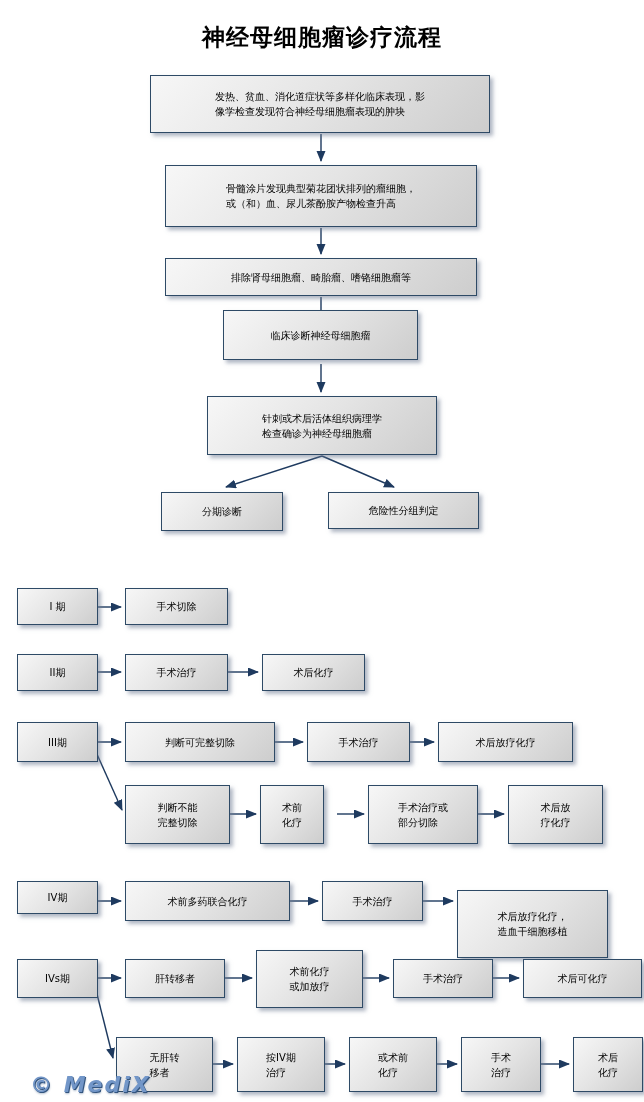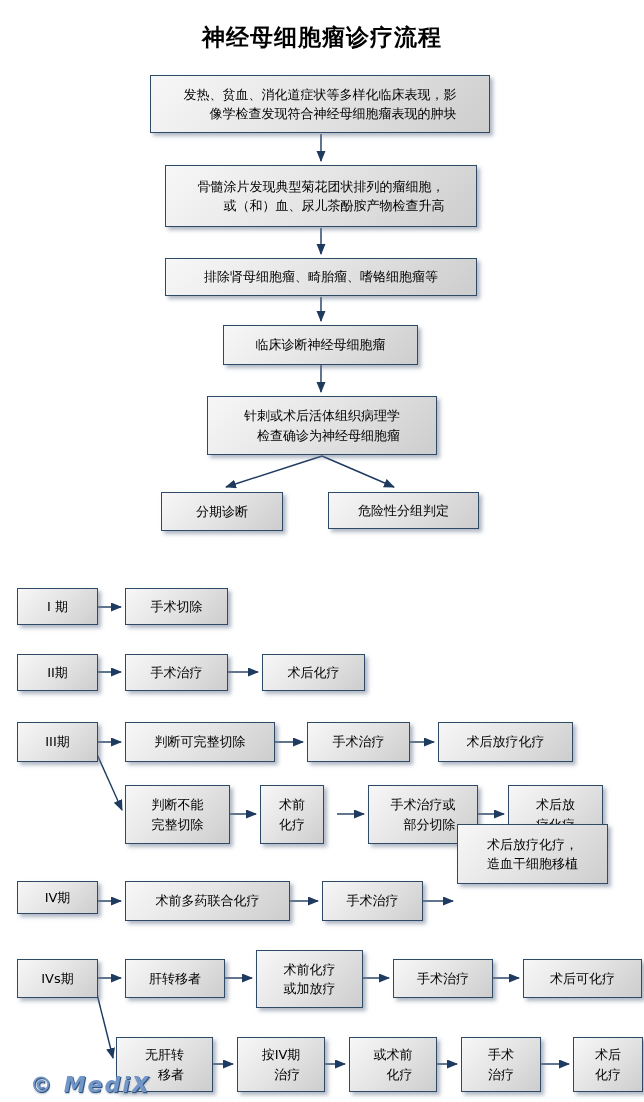--- a/index.html
+++ b/index.html
@@ -6,25 +6,25 @@
   #stage-area{
     position:relative;width:644px;height:1102px;background:#ffffff;
     font-family:"DejaVu Sans","Liberation Sans",sans-serif;overflow:hidden;
   }
   .title{
     position:absolute;left:0;top:22px;width:644px;text-align:center;
     font-size:23px;font-weight:bold;color:#000;letter-spacing:1px;
   }
   .box{
     position:absolute;box-sizing:border-box;
-    display:flex;align-items:center;justify-content:center;text-align:right;
+    display:flex;align-items:center;justify-content:center;text-align:left;
     border:1px solid var(--border);
     background:linear-gradient(135deg,var(--box_light) 0%,#e4e4e4 50%,var(--box_dark) 100%);
     box-shadow:3px 3px 4px rgba(110,122,145,.55);
-    font-size:13px;color:#000;line-height:1.5;white-space:pre-line;
+    font-size:10px;color:#000;line-height:1.5;white-space:pre-line;
   }
   svg.arrows{position:absolute;left:0;top:0;width:644px;height:1102px;pointer-events:none;}
   .arrow-line{stroke:var(--accent);stroke-width:1.4;fill:none;}
   .arrow-head{fill:var(--accent);}
   .watermark{
     position:absolute;left:30px;top:1072px;font-size:22px;font-weight:bold;
     font-style:italic;color:var(--watermark);letter-spacing:2px;
     text-shadow:1px 1px 0 #33557f, 1px 2px 2px rgba(51,85,127,.4);
   }
 </style>
@@ -78,21 +78,21 @@
     <line class="arrow-line" x1="325" y1="1064" x2="345" y2="1064" marker-end="url(#ah)"></line>
     <line class="arrow-line" x1="437" y1="1064" x2="457" y2="1064" marker-end="url(#ah)"></line>
     <line class="arrow-line" x1="541" y1="1064" x2="569" y2="1064" marker-end="url(#ah)"></line>
   </svg>
 
   <div class="box" style="left:150px;top:75px;width:340px;height:58px">发热、贫血、消化道症状等多样化临床表现，影
 像学检查发现符合神经母细胞瘤表现的肿块</div>
   <div class="box" style="left:165px;top:165px;width:312px;height:62px">骨髓涂片发现典型菊花团状排列的瘤细胞，
 或（和）血、尿儿茶酚胺产物检查升高</div>
   <div class="box" style="left:165px;top:258px;width:312px;height:38px">排除肾母细胞瘤、畸胎瘤、嗜铬细胞瘤等</div>
-  <div class="box" style="left:223px;top:325px;width:195px;height:40px">临床诊断神经母细胞瘤</div>
+  <div class="box" style="left:223px;top:310px;width:195px;height:50px">临床诊断神经母细胞瘤</div>
   <div class="box" style="left:207px;top:396px;width:230px;height:59px">针刺或术后活体组织病理学
 检查确诊为神经母细胞瘤</div>
   <div class="box" style="left:161px;top:492px;width:122px;height:39px">分期诊断</div>
   <div class="box" style="left:328px;top:492px;width:151px;height:37px">危险性分组判定</div>
 
   <div class="box" style="left:17px;top:588px;width:81px;height:37px">I 期</div>
   <div class="box" style="left:125px;top:588px;width:103px;height:37px">手术切除</div>
 
   <div class="box" style="left:17px;top:654px;width:81px;height:37px">II期</div>
   <div class="box" style="left:125px;top:654px;width:103px;height:37px">手术治疗</div>
@@ -108,21 +108,21 @@
   <div class="box" style="left:260px;top:785px;width:64px;height:59px">术前
 化疗</div>
   <div class="box" style="left:368px;top:785px;width:110px;height:59px">手术治疗或
 部分切除</div>
   <div class="box" style="left:508px;top:785px;width:95px;height:59px">术后放
 疗化疗</div>
 
   <div class="box" style="left:17px;top:881px;width:81px;height:33px">IV期</div>
   <div class="box" style="left:125px;top:881px;width:165px;height:40px">术前多药联合化疗</div>
   <div class="box" style="left:322px;top:881px;width:101px;height:40px">手术治疗</div>
-  <div class="box" style="left:457px;top:824px;width:151px;height:60px">术后放疗化疗，
+  <div class="box" style="left:457px;top:890px;width:151px;height:68px">术后放疗化疗，
 造血干细胞移植</div>
 
   <div class="box" style="left:17px;top:959px;width:81px;height:39px">IVs期</div>
   <div class="box" style="left:125px;top:959px;width:100px;height:39px">肝转移者</div>
   <div class="box" style="left:256px;top:950px;width:107px;height:58px">术前化疗
 或加放疗</div>
   <div class="box" style="left:393px;top:959px;width:100px;height:39px">手术治疗</div>
   <div class="box" style="left:523px;top:959px;width:119px;height:39px">术后可化疗</div>
 
   <div class="box" style="left:116px;top:1037px;width:97px;height:55px">无肝转

